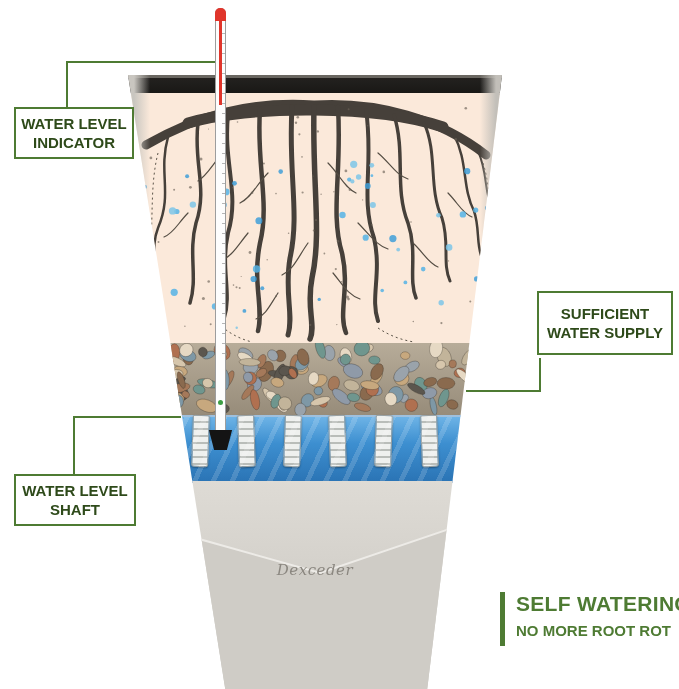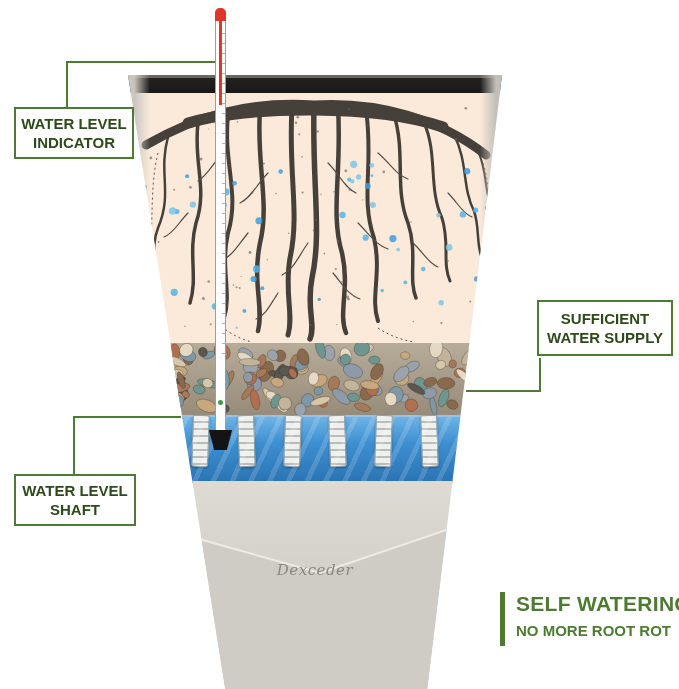--- a/index.html
+++ b/index.html
@@ -48,21 +48,21 @@
             background:#3c9e44;}
   .ind-base{position:absolute;left:-9px;top:422px;width:29px;height:20px;background:#141414;
             clip-path:polygon(10% 0,90% 0,72% 100%,28% 100%);}
 
   
   .callout{position:absolute;border:2px solid #4e7b33;background:#fff;z-index:6;
            display:flex;align-items:center;justify-content:center;text-align:center;
            font-size:15px;font-weight:600;line-height:1.3;color:#2e4a1a;
            box-sizing:border-box;}
   #c-wli{left:14px;top:107px;width:120px;height:52px;}
-  #c-sws{left:537px;top:300px;width:136px;height:56px;}
+  #c-sws{left:537px;top:291px;width:136px;height:64px;}
   #c-wls{left:14px;top:474px;width:122px;height:52px;}
   .vline,.hline{position:absolute;background:#4e7b33;z-index:4;}
 
   
   .tagline{position:absolute;left:500px;top:592px;display:flex;gap:11px;z-index:6;}
   .tagline-bar{width:5px;height:54px;background:#4e7b33;}
   .tagline-title{font-size:21px;font-weight:800;color:#4e7b33;letter-spacing:.3px;
                  white-space:nowrap;}
   .tagline-sub{font-size:15px;font-weight:800;color:#4e7b33;margin-top:6px;
                white-space:nowrap;}

